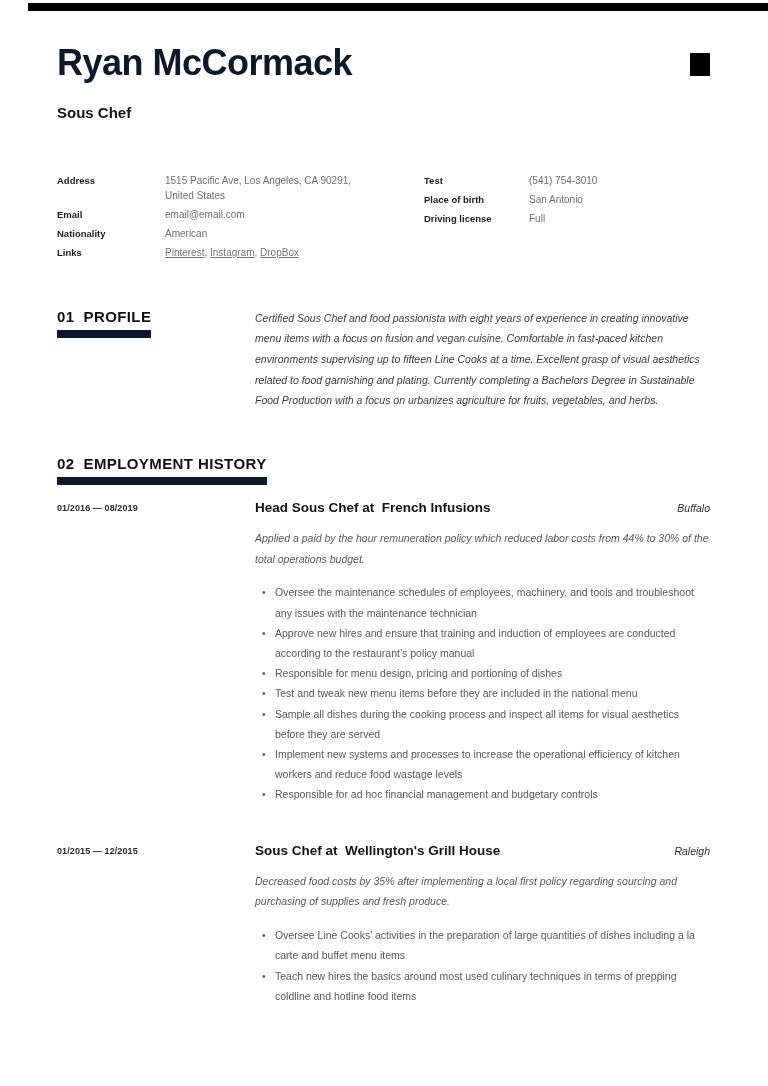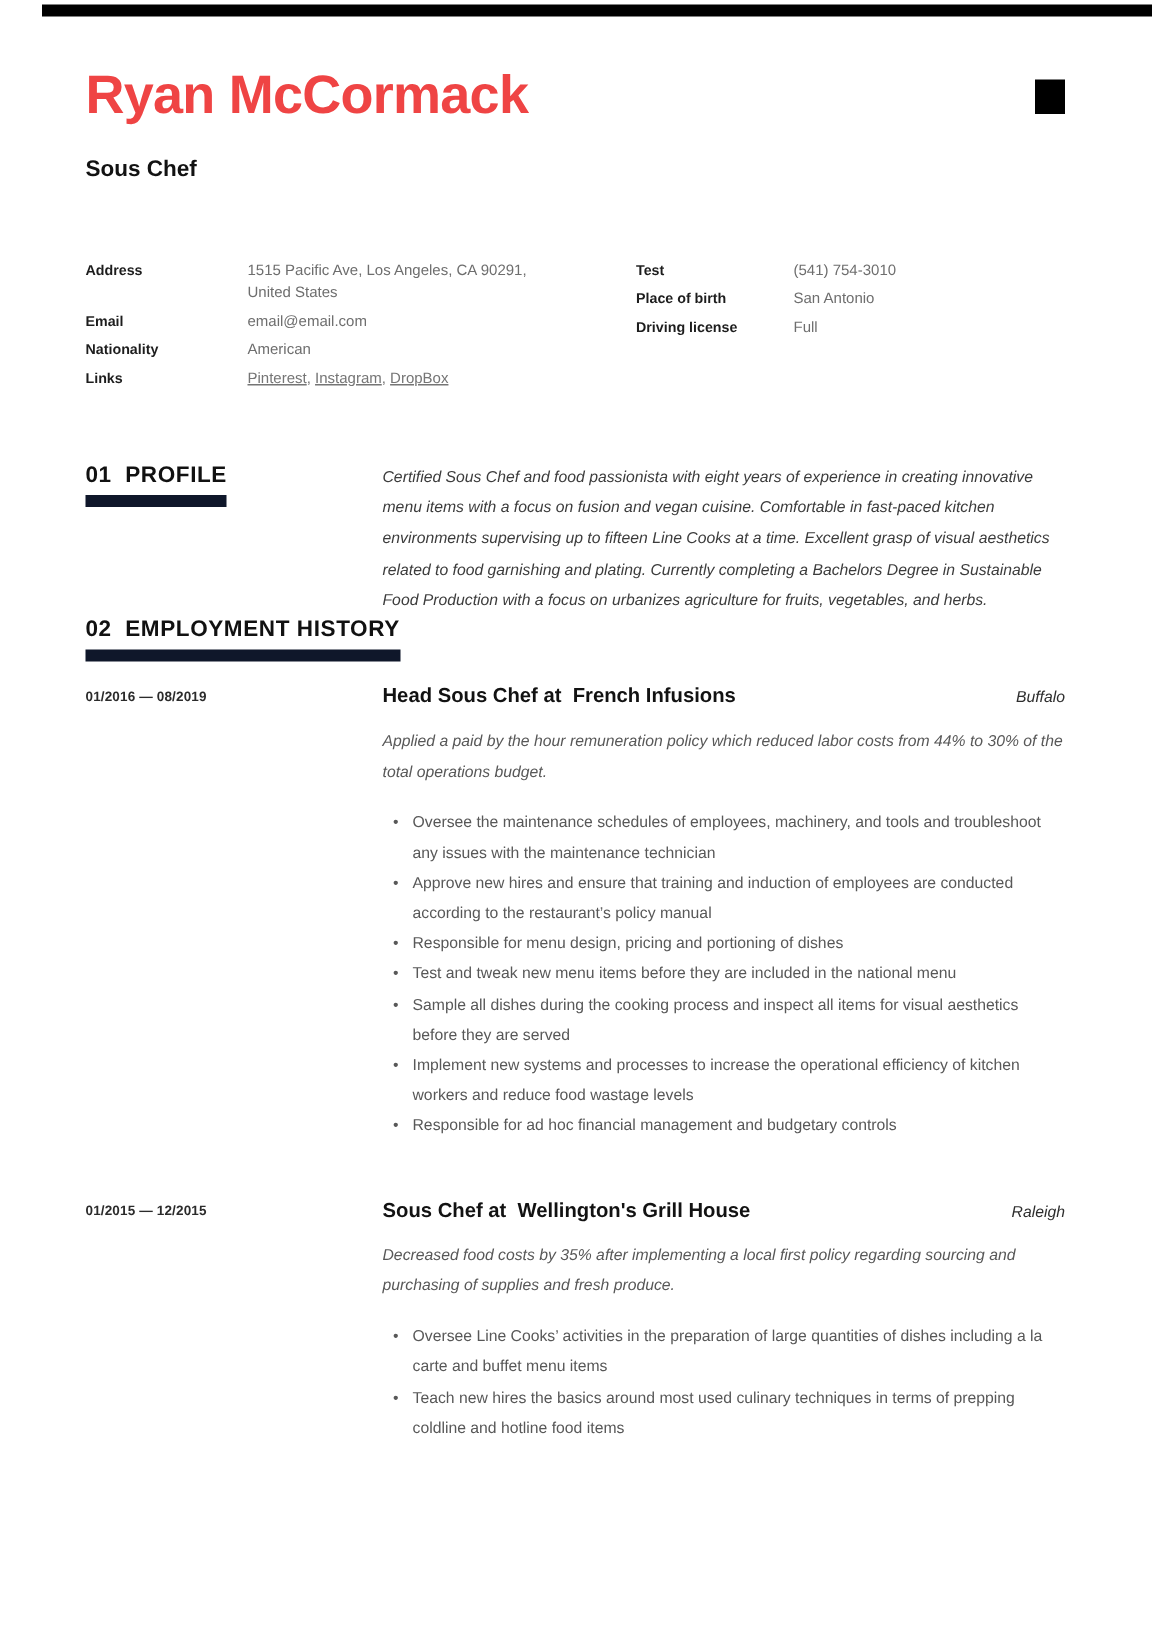--- a/index.html
+++ b/index.html
@@ -26,21 +26,21 @@
     width: 20px; height: 23px;
     background: #000;
   }
   .header { padding: 44px 58px 0 57px; }
   .name {
     margin: 0;
     font-size: 36px;
     line-height: 1.05;
     font-weight: 700;
     letter-spacing: -0.5px;
-    color: #ef4444;
+    color: #0f172a;
     white-space: pre-wrap;
   }
   .subtitle {
     margin-top: 22px;
     font-size: 15px;
     font-weight: 700;
     color: #121212;
   }
   
   .contact {
@@ -68,21 +68,21 @@
     cursor: pointer;
   }
   .link-sep { color: #757575; white-space: pre; }
   
   .section {
     position: relative;
     padding-left: 255px;
     padding-right: 58px;
   }
   .section-profile { margin-top: 44px; }
-  .section-employment { }
+  .section-employment { margin-top: 44px; }
   .section-heading {
     position: absolute;
     left: 57px; top: 0;
     font-size: 15px;
     font-weight: 700;
     letter-spacing: 0.4px;
     color: #111;
     border-bottom: 8px solid #0f172a;
     padding-bottom: 5px;
     white-space: nowrap;

